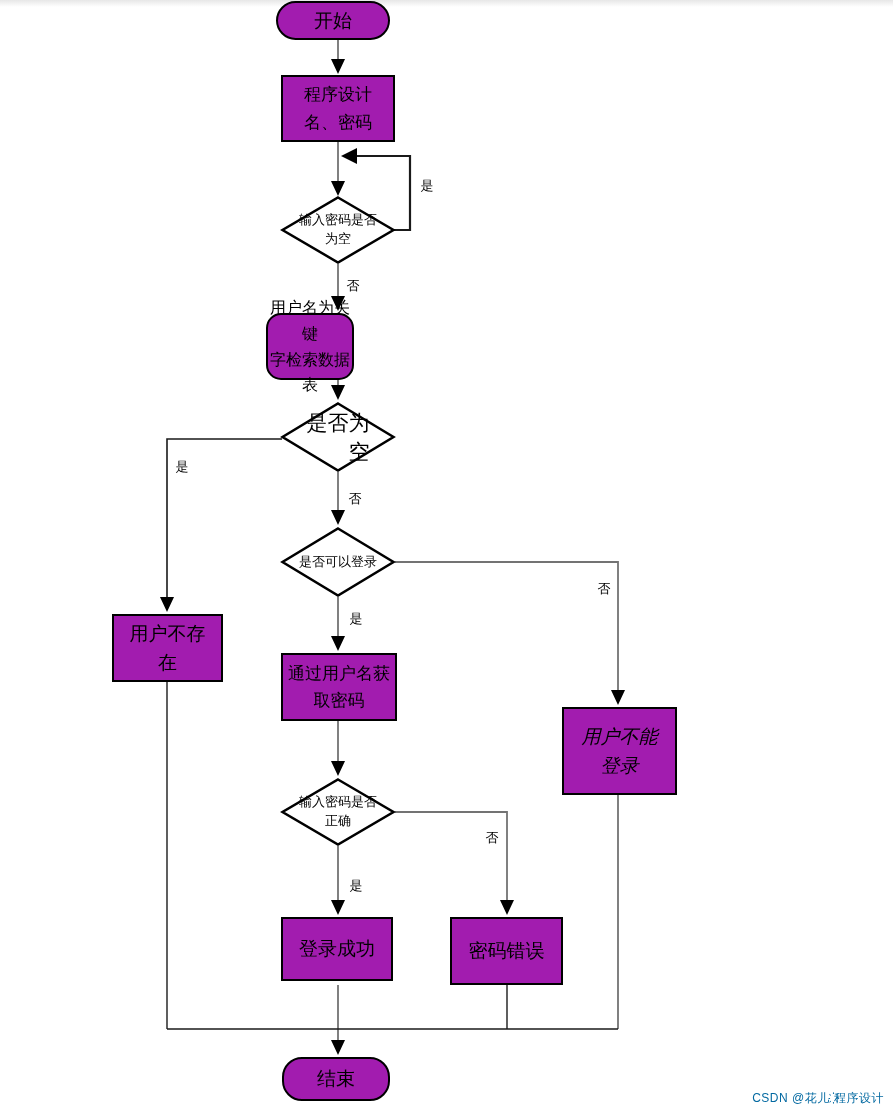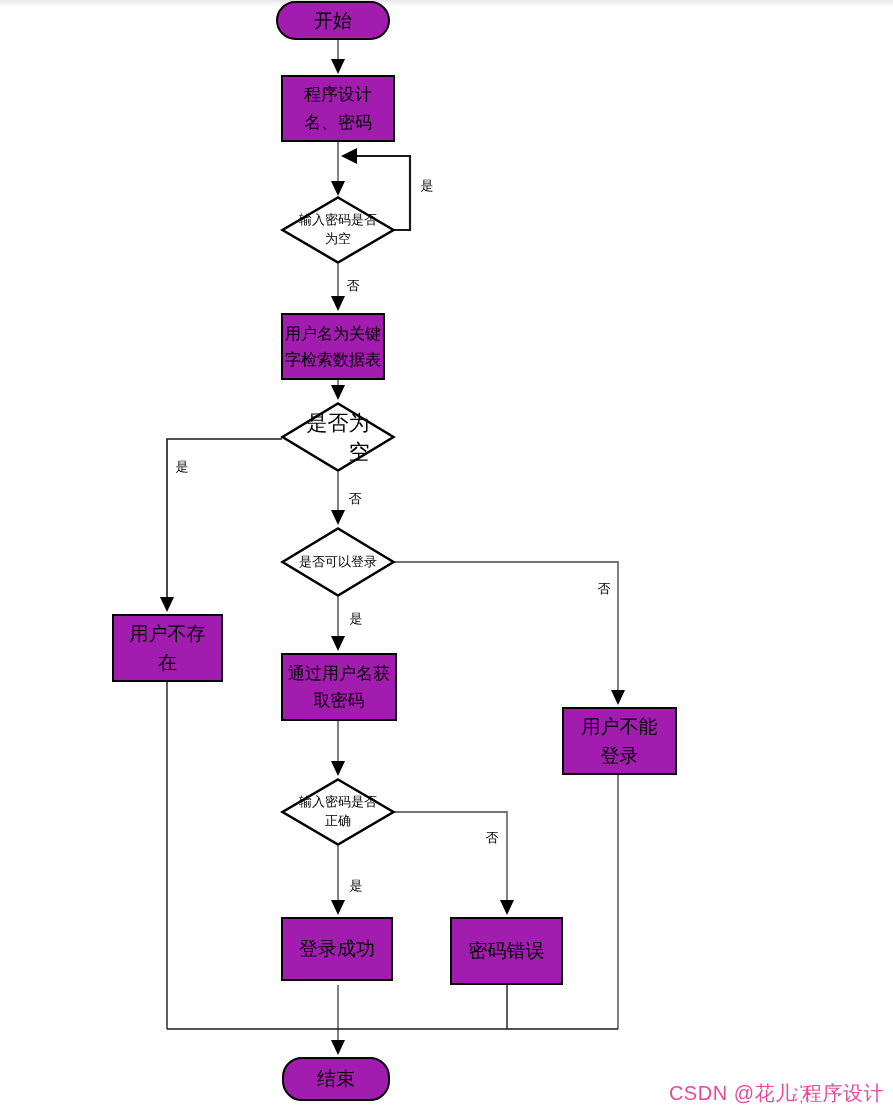--- a/index.html
+++ b/index.html
@@ -10,38 +10,38 @@
   #edges{position:absolute;top:0;left:0;}
   .node{position:absolute;box-sizing:border-box;display:flex;align-items:center;
     justify-content:center;text-align:center;background:#a21caf;}
   .process{border:2.5px solid #000;}
   .terminator{border:2.5px solid #000;border-radius:20px;}
   .decision{background:transparent;}
   .decision svg{position:absolute;top:0;left:0;overflow:visible;}
   .lbl{position:relative;z-index:2;white-space:pre-line;}
   .edge-label{position:absolute;transform:translate(-50%,-50%);font-size:13px;
     background:#fff;padding:0 1px;z-index:3;}
-  .watermark{position:absolute;right:9px;bottom:8px;font-size:20px;color:#ec4899;
+  .watermark{position:absolute;right:9px;bottom:8px;font-size:12px;color:#0369a1;
     letter-spacing:0.5px;}
   
   #n-start{left:276px;top:1px;width:114px;height:39px;font-size:19px;}
   #n-input{left:281px;top:75px;width:114px;height:67px;font-size:17px;}
   #n-input .lbl{line-height:1.6;}
   #d-input-empty{left:281px;top:196px;width:114px;height:68px;font-size:13px;}
   #d-input-empty .lbl{line-height:1.45;}
-  #n-search{left:281px;top:313px;width:104px;height:67px;font-size:16px;}
+  #n-search{left:266px;top:313px;width:88px;height:67px;font-size:16px;border-radius:15px;}
   #n-search .lbl{line-height:1.6;}
   #d-result-empty{left:281px;top:402px;width:114px;height:70px;font-size:21px;text-align:right;}
   #d-result-empty .lbl{line-height:1.4;}
   #n-notexist{left:112px;top:614px;width:111px;height:68px;font-size:19px;align-items:center;}
   #n-notexist .lbl{line-height:1.55;}
   #d-can-login{left:281px;top:527px;width:114px;height:70px;font-size:13px;}
   #n-getpwd{left:281px;top:653px;width:116px;height:68px;font-size:17px;}
   #n-getpwd .lbl{line-height:1.6;}
-  #n-cannotlogin{left:562px;top:707px;width:115px;height:68px;font-size:19px;}
+  #n-cannotlogin{left:562px;top:707px;width:115px;height:88px;font-size:19px;font-style:italic;}
   #n-cannotlogin .lbl{line-height:1.55;}
   #d-password{left:281px;top:778px;width:114px;height:68px;font-size:13px;}
   #d-password .lbl{line-height:1.45;}
   #n-success{left:281px;top:917px;width:112px;height:64px;font-size:19px;}
   #n-pwderror{left:450px;top:917px;width:113px;height:68px;font-size:19px;}
   #n-end{left:282px;top:1057px;width:108px;height:44px;font-size:19px;}
 </style>
 </head>
 <body>
 

